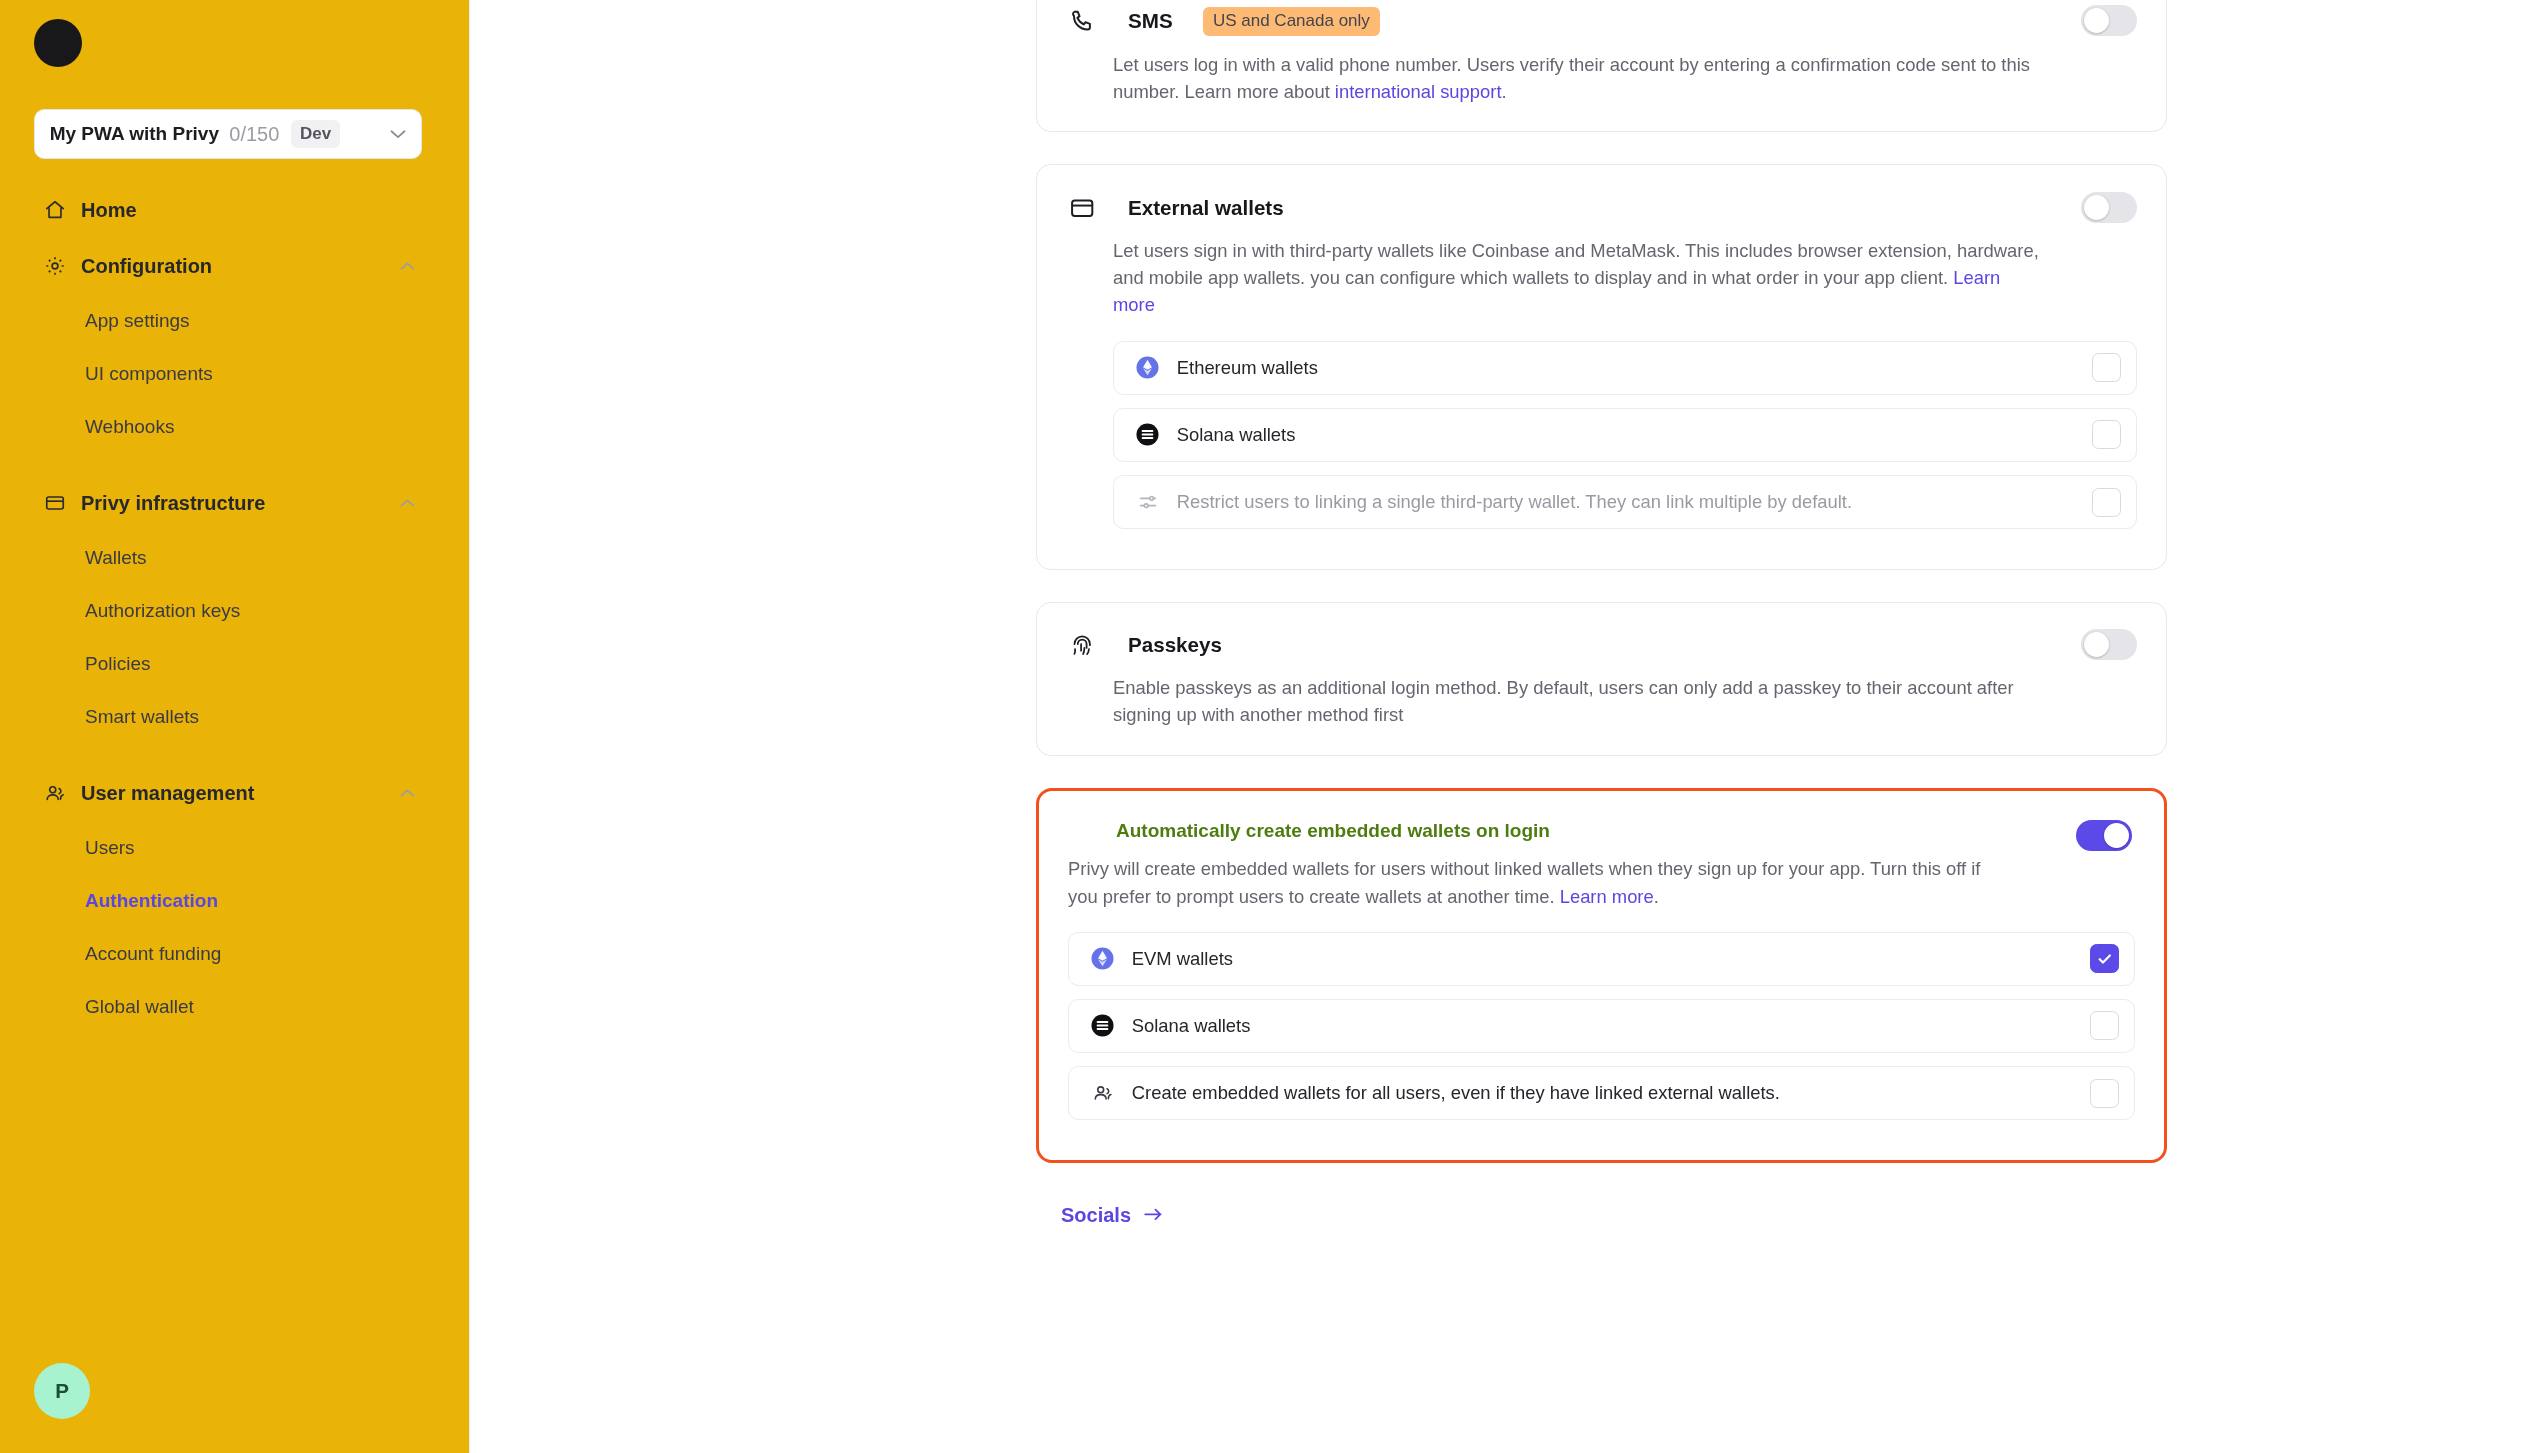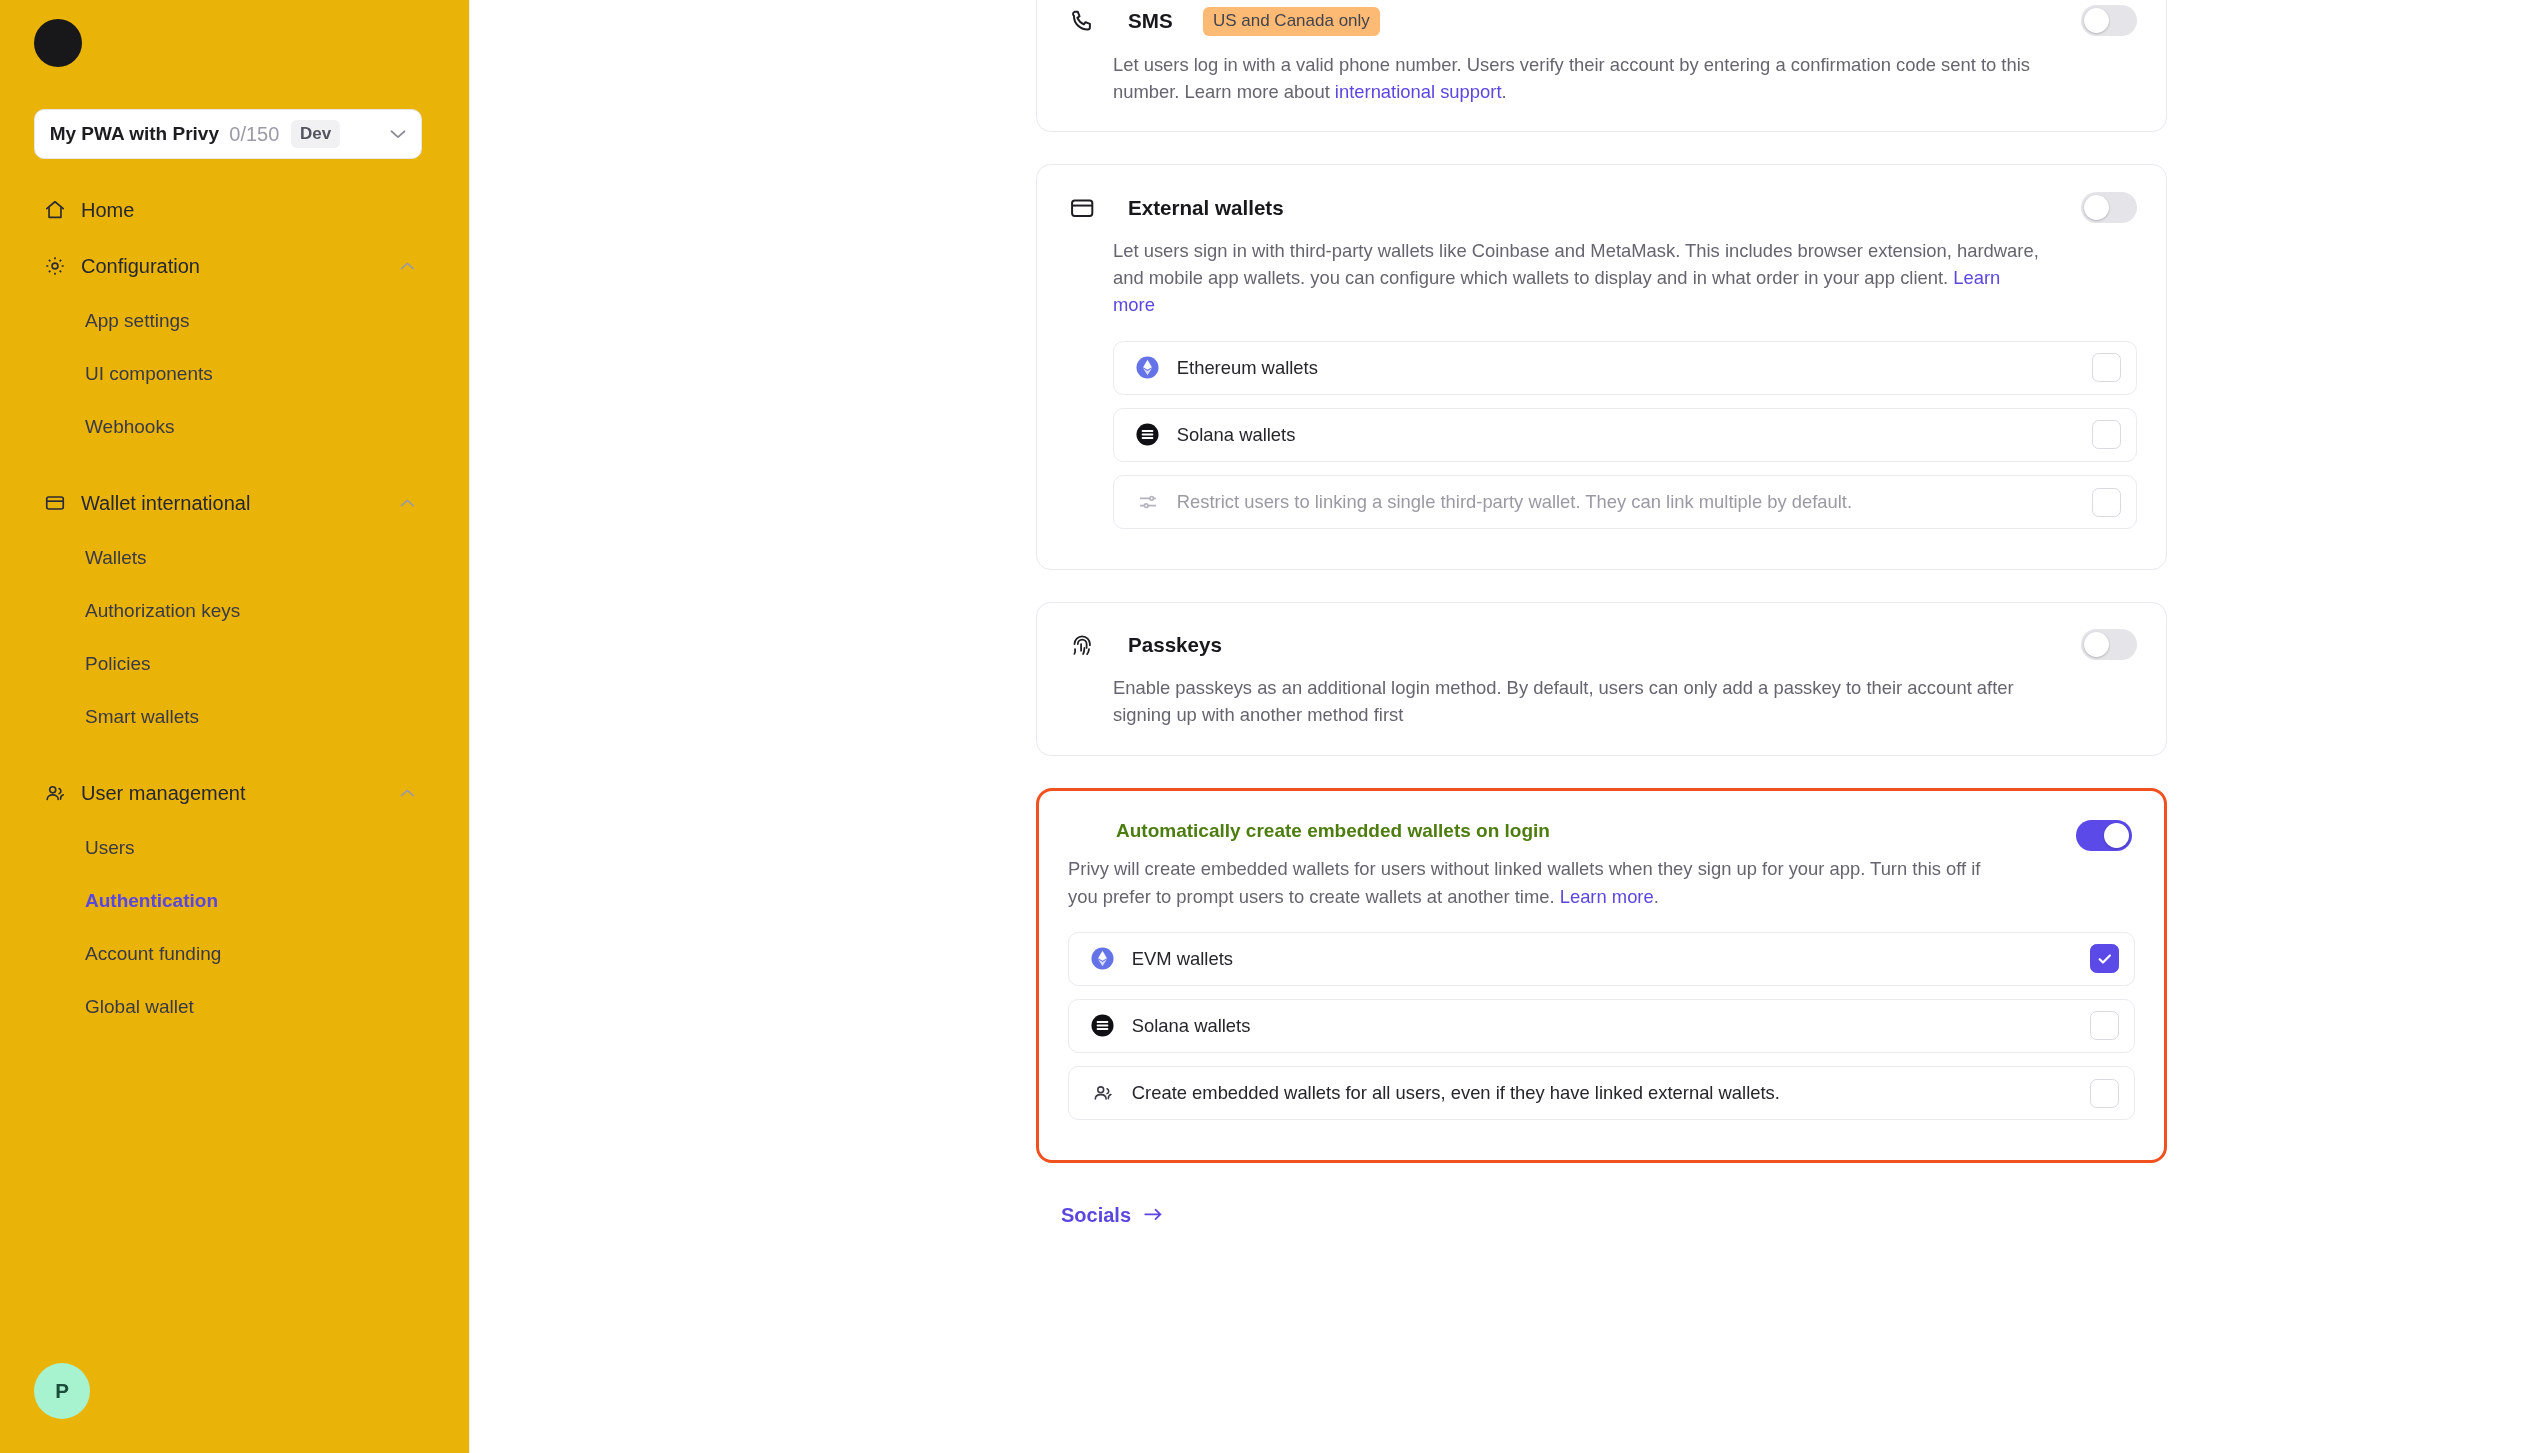--- a/index.html
+++ b/index.html
@@ -72,21 +72,21 @@
 
   .nav { position: absolute; left: 34px; top: 182px; width: 397px; }
   .nav-group-head {
     display: flex;
     align-items: center;
     gap: 13.2px;
     height: 56px;
     padding-left: 8.8px;
     color: #27272e;
     font-size: 20px;
-    font-weight: 400;
+    font-weight: 700;
     cursor: pointer;
   }
   .nav-group-head .caret {
     margin-left: auto;
     margin-right: 16px;
     color: #9a9aa5;
     font-size: 14.7px;
   }
   .nav-item {
     height: 53px;
@@ -304,21 +304,21 @@
 
       <div class="nav-gap"></div>
 
       <div class="nav-group-head">
         <span class="ico">
           <svg width="22" height="22" viewBox="0 0 24 24" fill="none" stroke="currentColor" stroke-width="1.8" stroke-linejoin="round">
               <rect x="3" y="5.5" width="18" height="13" rx="2.2"></rect>
               <path d="M3 10h18"></path>
             </svg>
         </span>
-        <span>Wallet international</span>
+        <span>Privy infrastructure</span>
         <span class="caret">
           <svg width="14.7" height="8.8" viewBox="0 0 20 12">
               <path d="M2 9l8-7 8 7" fill="none" stroke="currentColor" stroke-width="2.2" stroke-linecap="round" stroke-linejoin="round"></path>
             </svg>
         </span>
       </div>
       <div class="nav-item">
           <span>Wallets</span>
         </div>
       <div class="nav-item">

